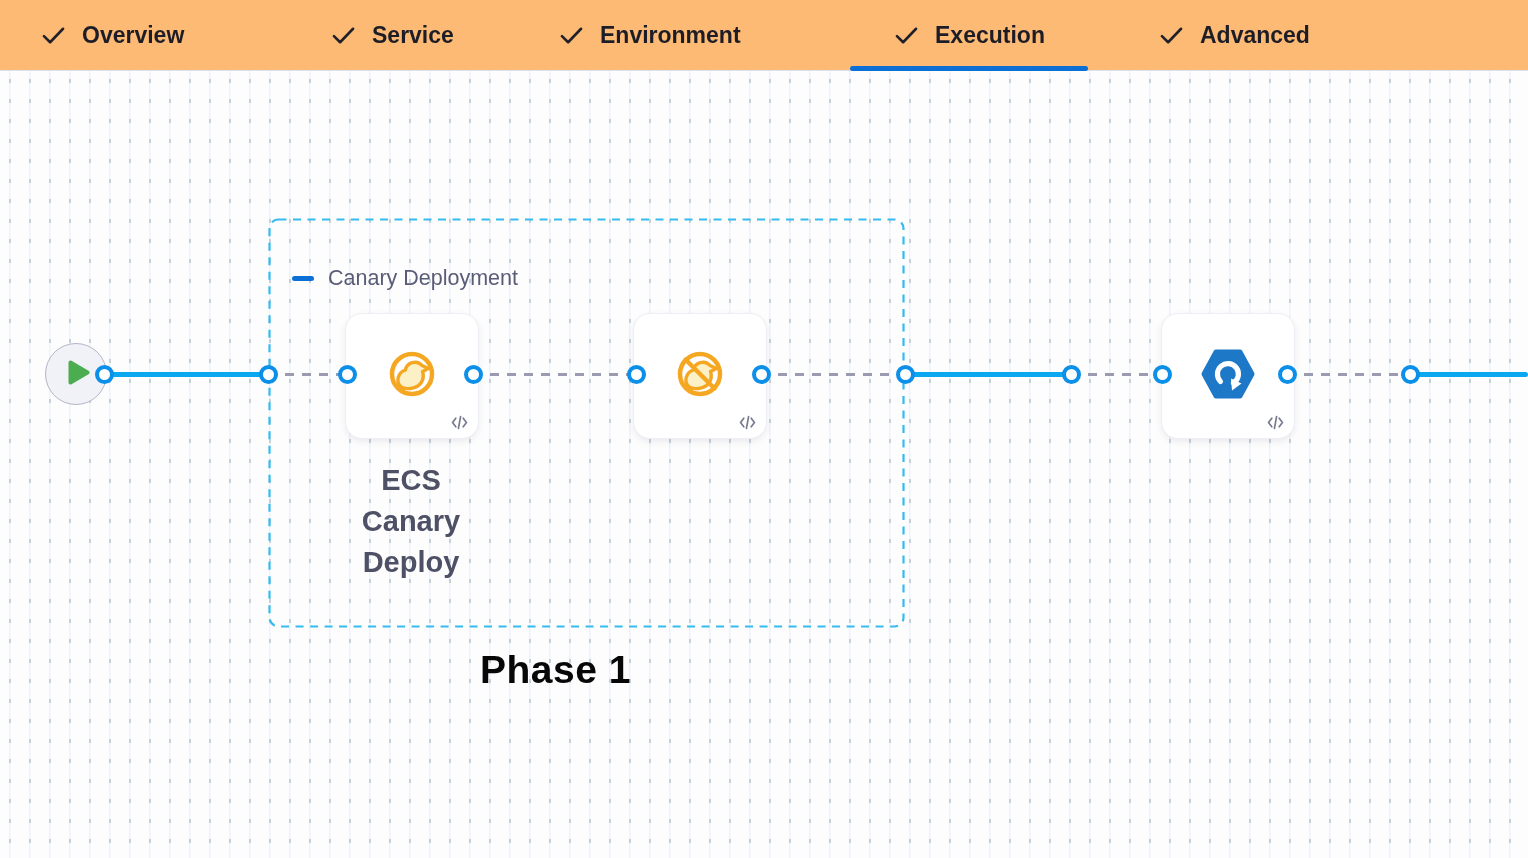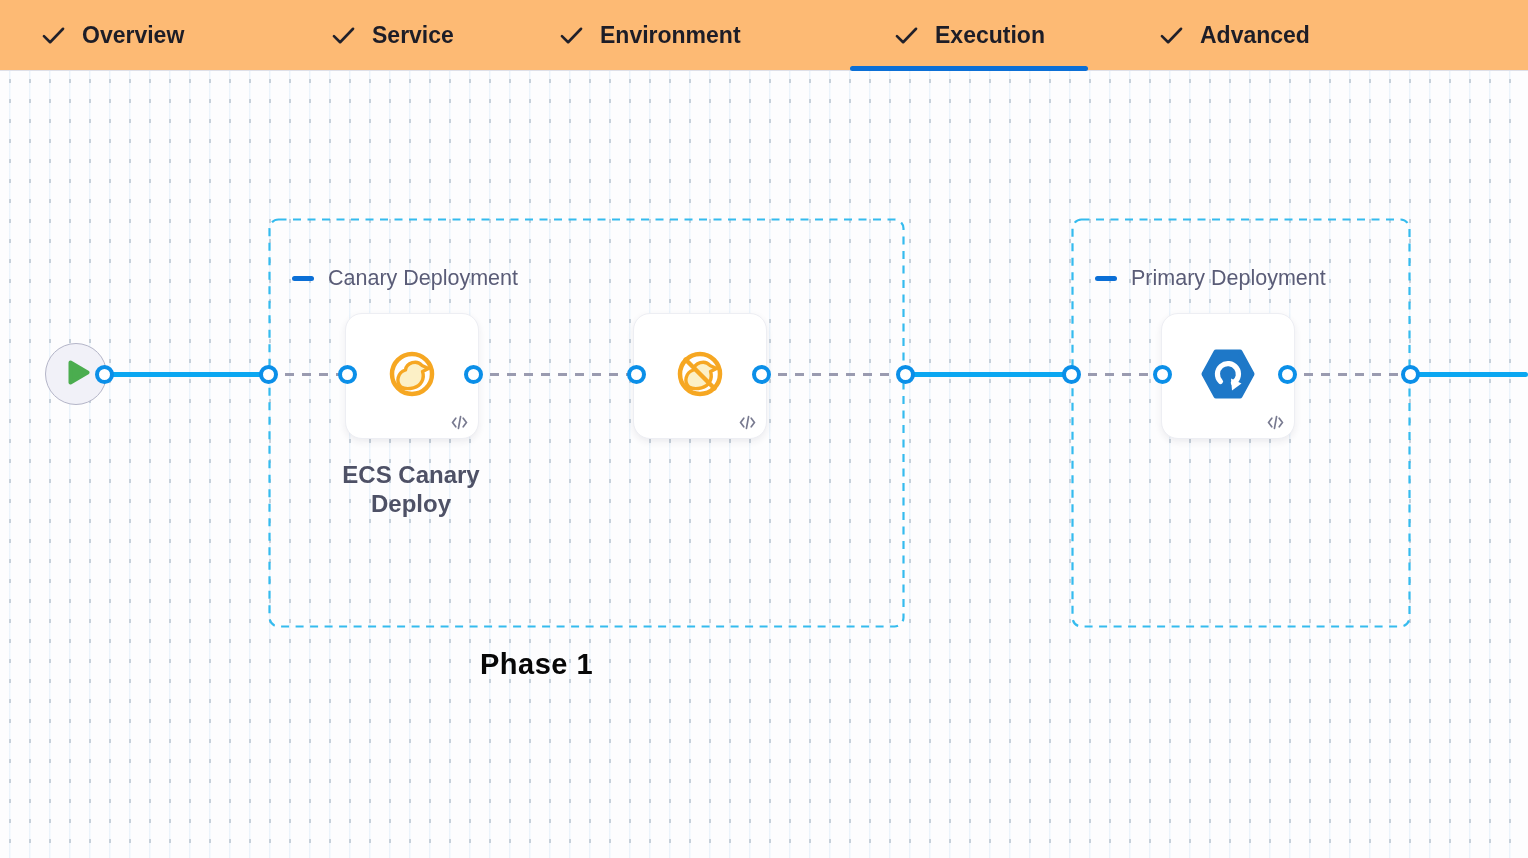--- a/index.html
+++ b/index.html
@@ -69,26 +69,26 @@
 
   
   .step-card{
     position:absolute;top:242px;width:132px;height:124px;background:#fff;
     border:1px solid #edeef3;border-radius:17px;box-shadow:0 3px 7px rgba(40,41,61,.08);
     display:flex;align-items:center;justify-content:center;z-index:3;cursor:pointer;
   }
   .code-badge{position:absolute;right:10px;bottom:8px;display:flex;}
   .step-name{
     position:absolute;top:389px;width:150px;text-align:center;
-    font-size:24px;font-weight:600;color:var(--step-label-color,#4E5166);line-height:29px;
+    font-size:29px;font-weight:600;color:var(--step-label-color,#4E5166);line-height:41px;
   }
 
   
   .phase{
-    position:absolute;top:577px;font-size:29px;font-weight:700;color:#070707;letter-spacing:.5px;
+    position:absolute;top:577px;font-size:39px;font-weight:700;color:#070707;letter-spacing:.5px;
   }
 </style>
 </head>
 <body>
 
 <div class="tabbar">
 
   <div class="tab" style="left:40px">
     <span class="check-icon">
       <svg width="27" height="27" viewBox="0 0 24 24">
@@ -141,29 +141,20 @@
   <div class="group" style="left:268px;width:637px">
     <svg class="group-border">
         <rect></rect>
       </svg>
     <div class="group-label">
       <span class="dash-icon"></span>
       <span>Canary Deployment</span>
     </div>
   </div>
 
-  <div class="group" style="left:1071px;width:340px">
-    <svg class="group-border">
-        <rect></rect>
-      </svg>
-    <div class="group-label">
-      <span class="dash-icon"></span>
-      <span>Primary Deployment</span>
-    </div>
-  </div>
 
   <div class="wire" style="left:104px;width:164px"></div>
   <div class="wire" style="left:905px;width:166px"></div>
   <div class="wire" style="left:1410px;width:118px"></div>
 
   <div class="dwire" style="left:268px;width:79px"></div>
   <div class="dwire" style="left:473px;width:163px"></div>
   <div class="dwire" style="left:761px;width:144px"></div>
   <div class="dwire" style="left:1071px;width:91px"></div>
   <div class="dwire" style="left:1287px;width:123px"></div>

